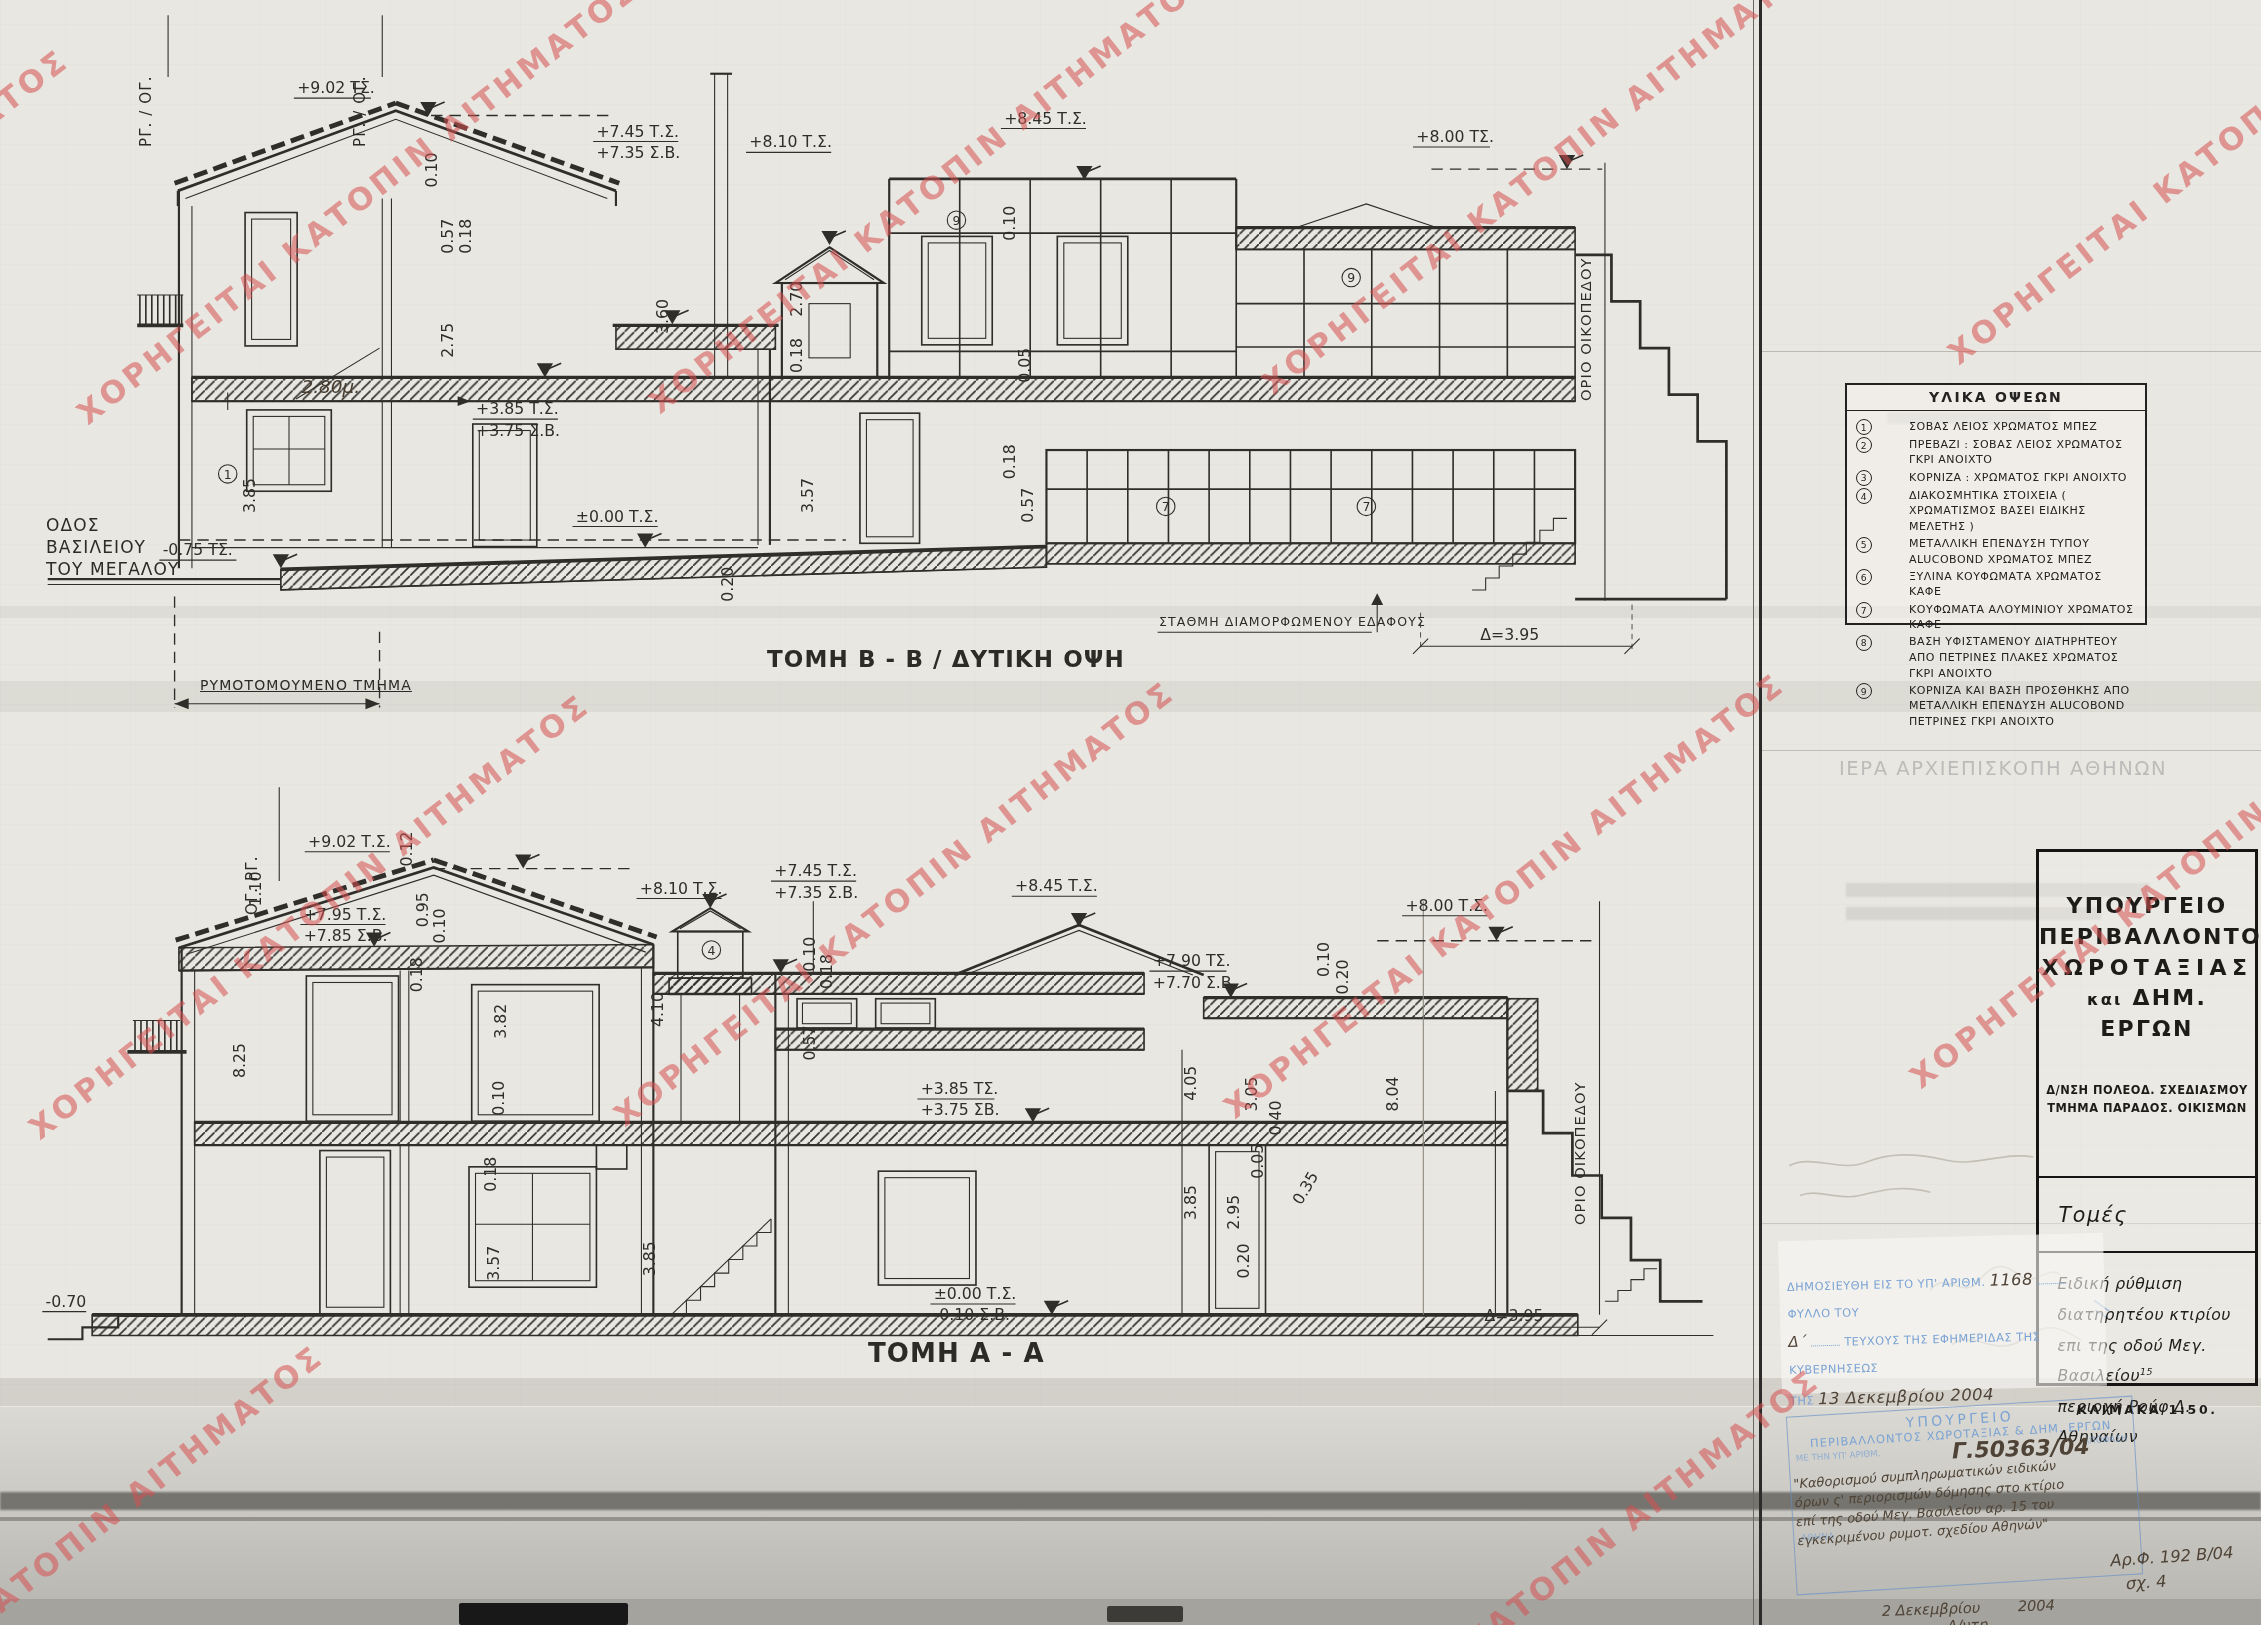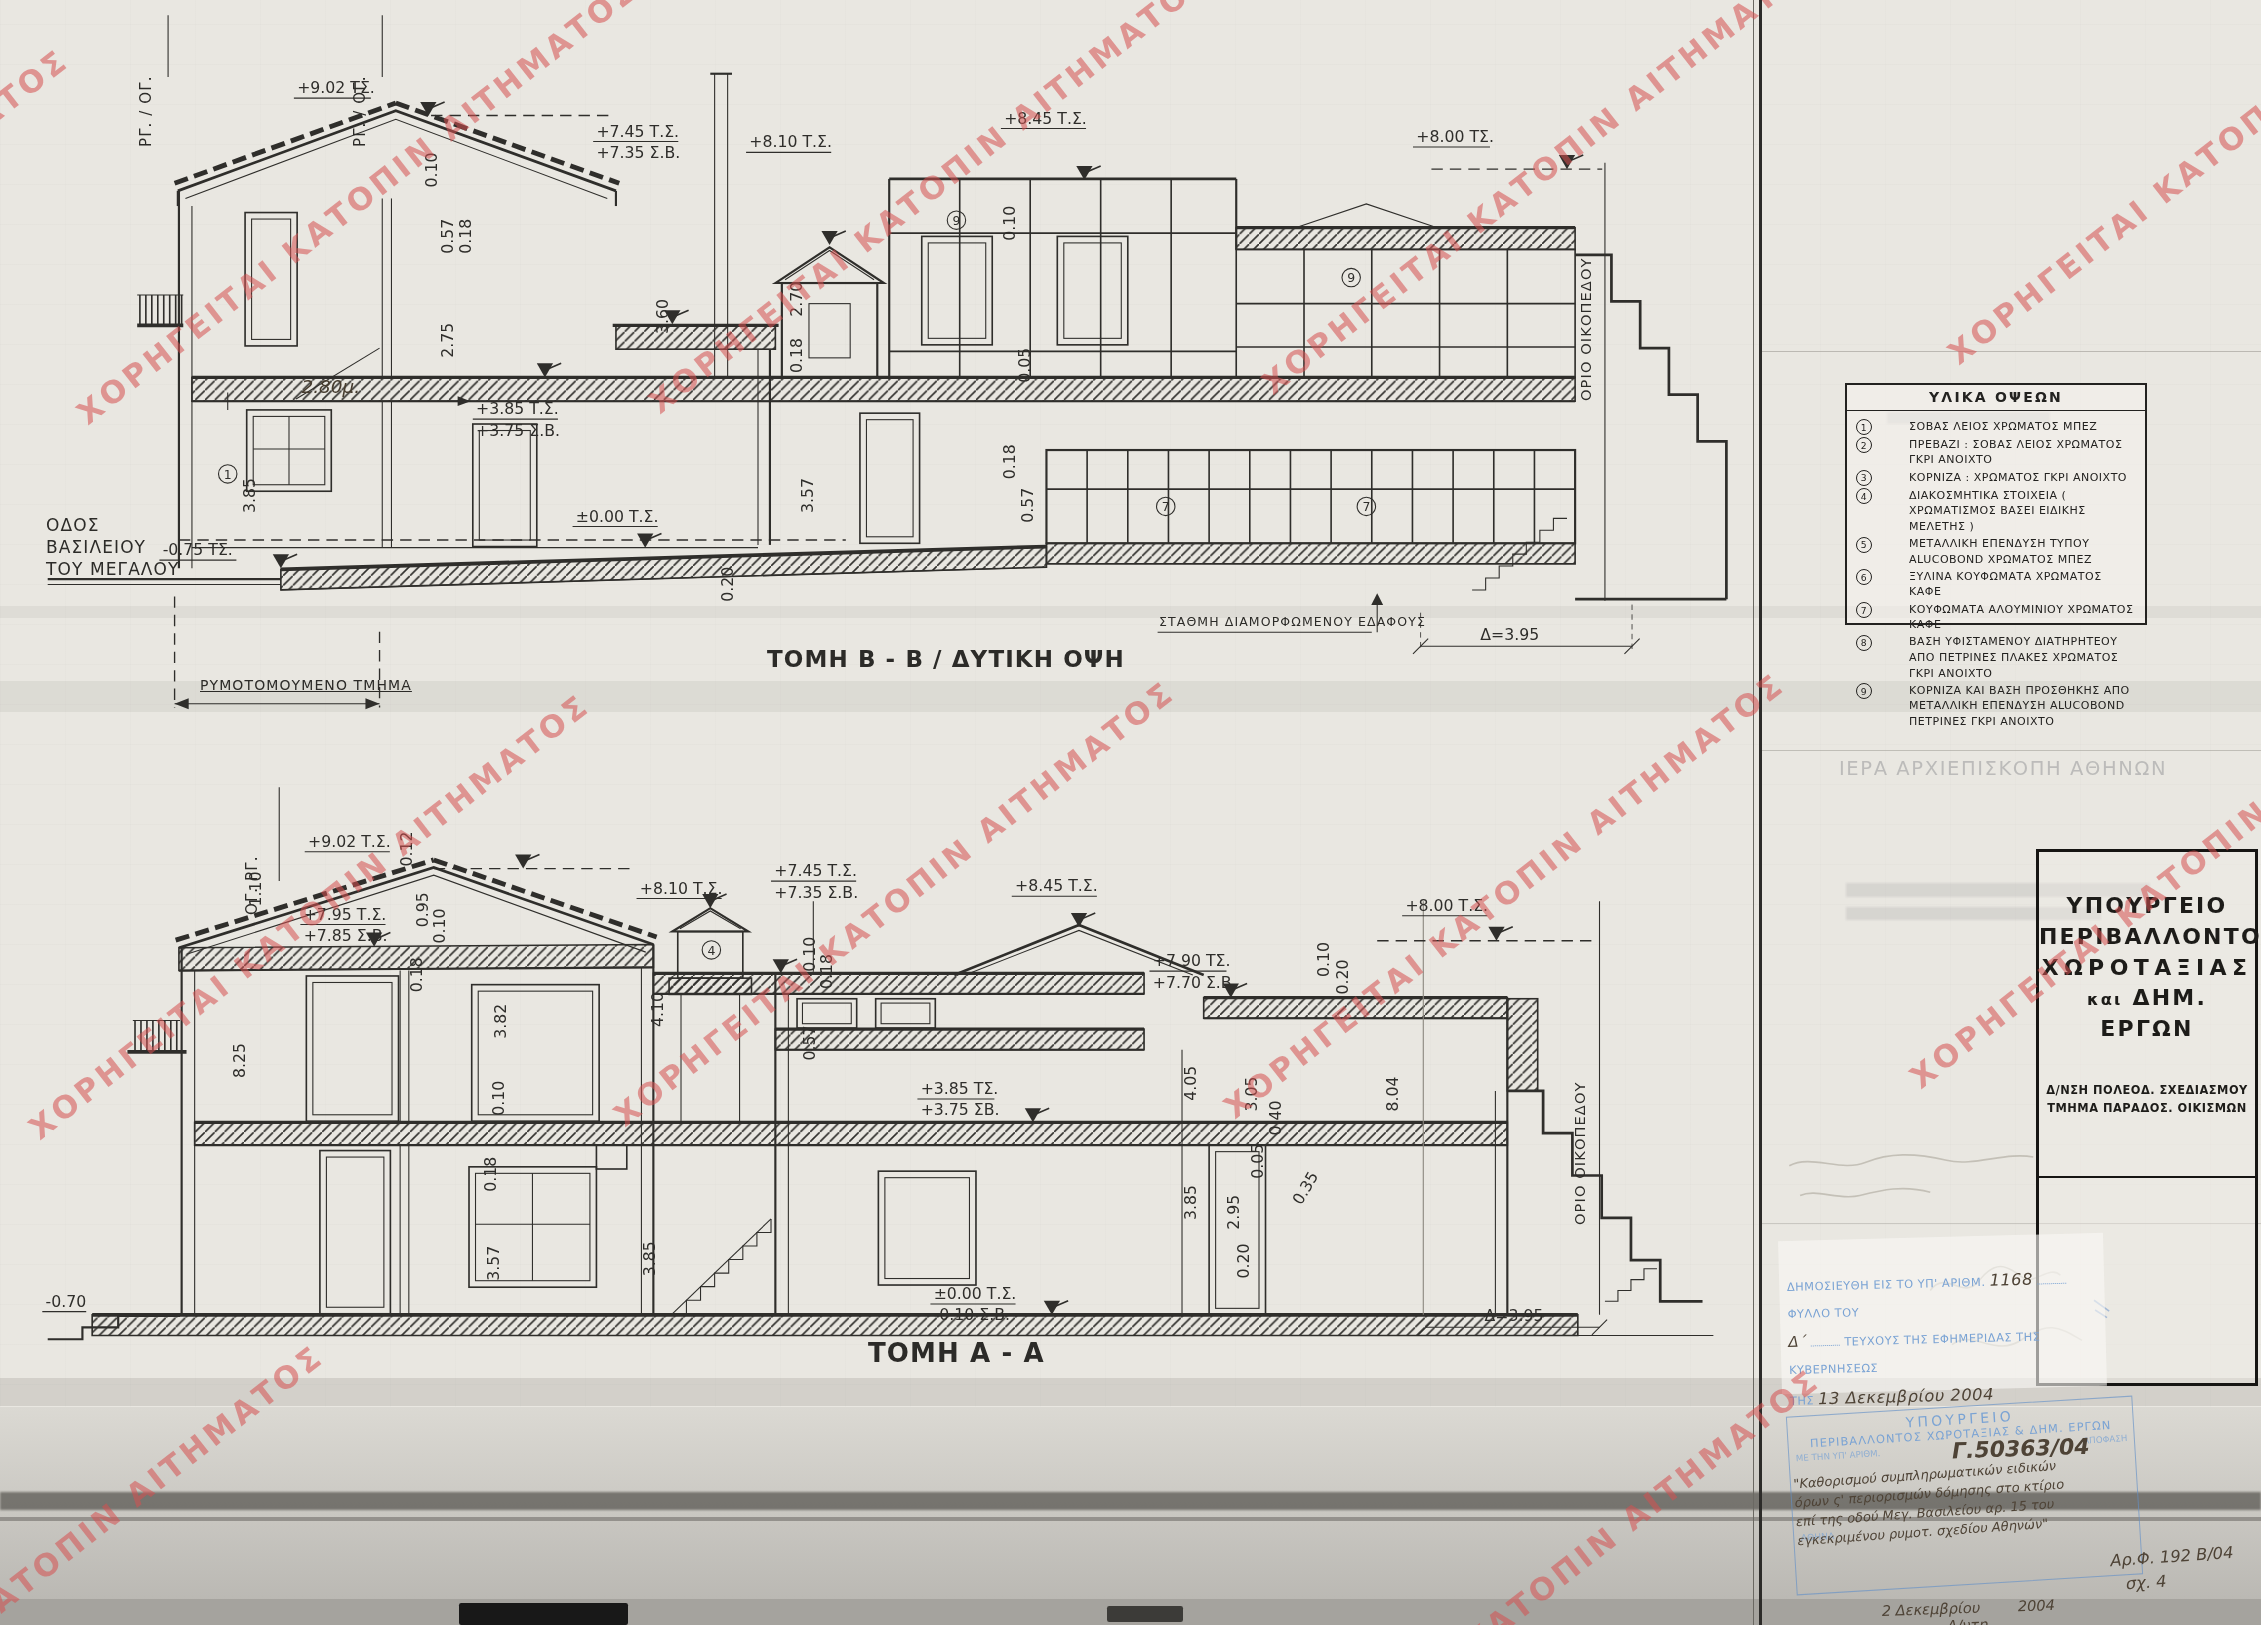--- a/index.html
+++ b/index.html
@@ -719,20 +719,32 @@
         <div>
           <span class="sm">και</span>
           <span>ΔΗΜ. ΕΡΓΩΝ</span>
         </div>
       </div>
       <div class="tb-dept">
         <div>Δ/ΝΣΗ ΠΟΛΕΟΔ. ΣΧΕΔΙΑΣΜΟΥ</div>
         <div>ΤΜΗΜΑ ΠΑΡΑΔΟΣ. ΟΙΚΙΣΜΩΝ</div>
       </div>
     </div>
+    <div class="tb-s2">
+      <span>Τομές</span>
+    </div>
+    <div class="tb-s3">
+      <div>Ειδική ρύθμιση</div>
+      <div>διατηρητέου κτιρίου</div>
+      <div>
+        <span>επι της οδού Μεγ. Βασιλείου</span><sup>15</sup>
+      </div>
+      <div>περιοχή Ρούφ Δ. Αθηναίων</div>
+      <div class="tb-scale">ΚΛΙΜΑΚΑ 1:50.</div>
+    </div>
   </div>
 
   <div id="gazette" class="stamp-blue">
     <div>
       <span>ΔΗΜΟΣΙΕΥΘΗ ΕΙΣ ΤΟ ΥΠ' ΑΡΙΘΜ.</span>
       <span class="hw" style="font-size:16.3px;">1168</span>
       <span class="dots"></span>
       <span>ΦΥΛΛΟ ΤΟΥ</span>
     </div>
     <div>

